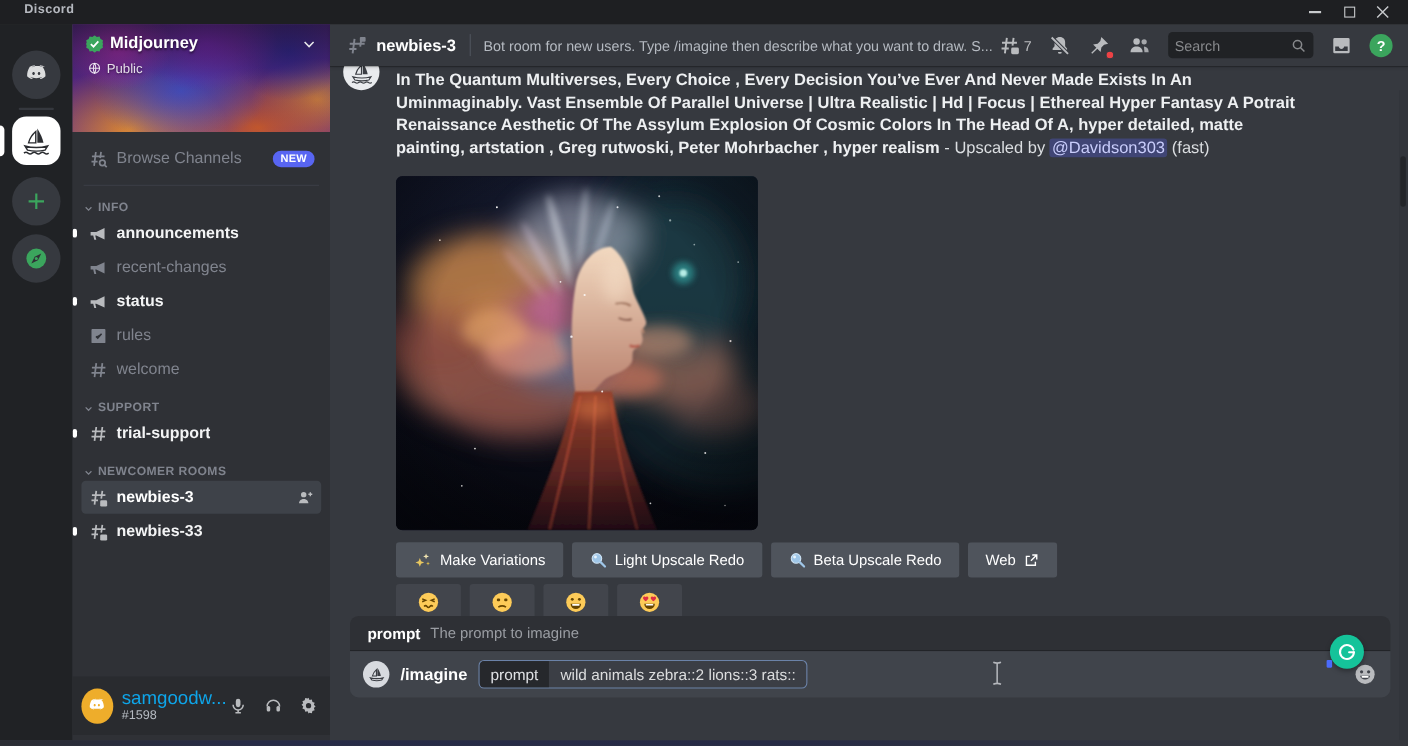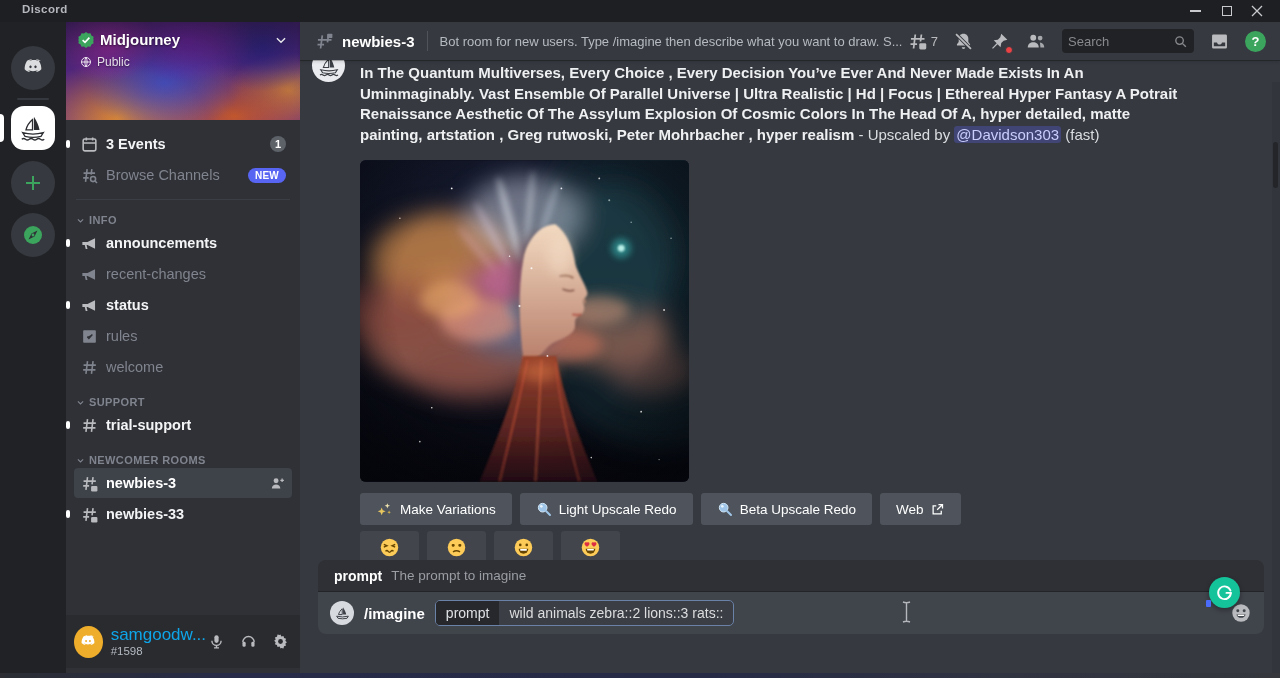--- a/index.html
+++ b/index.html
@@ -196,29 +196,20 @@
     <div id="server-sub">
       <svg width="12" height="12" viewBox="0 0 24 24" fill="none" stroke="currentColor" stroke-width="2">
         <circle cx="12" cy="12" r="9"></circle>
           <path d="M3 12 H21 M12 3 C15 7 15 17 12 21 C9 17 9 7 12 3"></path>
       </svg>
       <span>Public</span>
     </div>
   </div>
 
   <div id="channel-list">
-    <div class="row unread">
-      <span class="pill"></span>
-      <svg class="cicon" width="19" height="19" viewBox="0 0 24 24" fill="none" stroke="currentColor" stroke-width="2">
-          <rect x="4" y="5" width="16" height="15" rx="2"></rect>
-          <path d="M8 3 V7 M16 3 V7 M4 10 H20"></path>
-        </svg>
-      <span class="clabel">3 Events</span>
-      <span class="badge-num">1</span>
-    </div>
     <div class="row">
       <svg class="cicon" width="19" height="19" viewBox="0 0 24 24" fill="none" stroke="currentColor" stroke-width="2">
           <path d="M9 4 L7 20 M15 4 L14 11 M4.5 9 H19 M4 15 H11"></path>
           <circle cx="16.5" cy="16.5" r="3.2"></circle>
           <path d="M19 19 L21.5 21.5"></path>
         </svg>
       <span class="clabel">Browse Channels</span>
       <span class="badge-new">NEW</span>
     </div>
 

